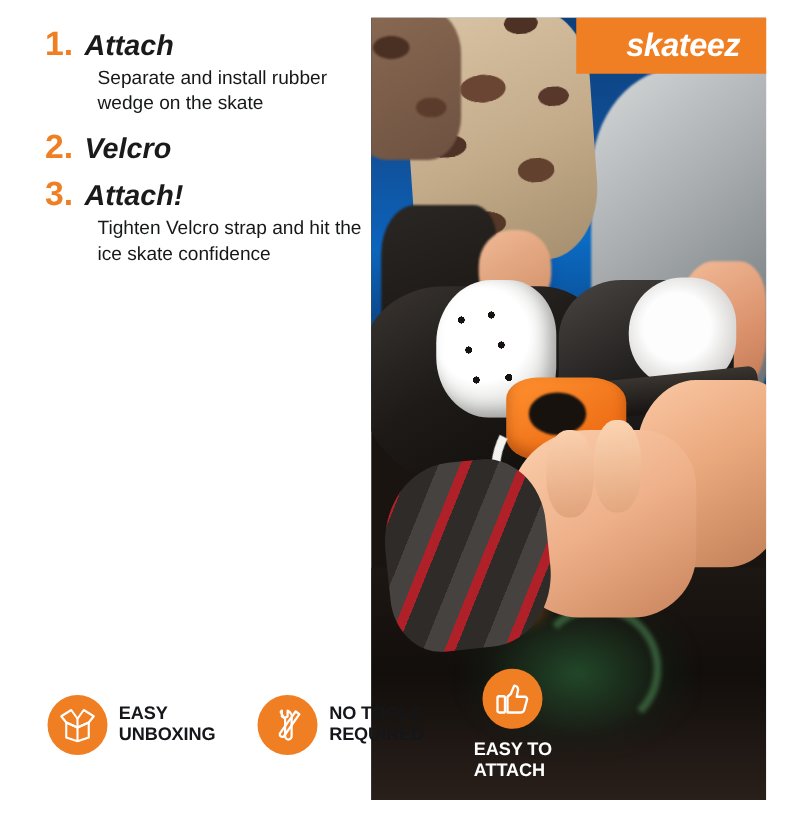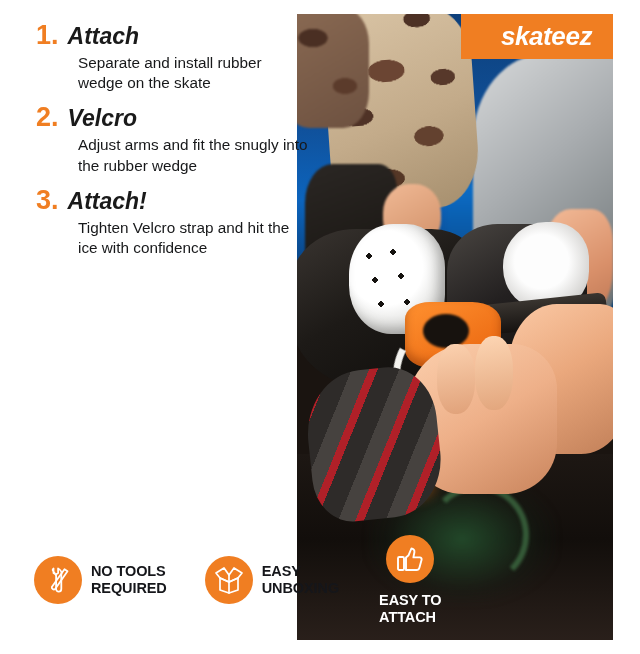--- a/index.html
+++ b/index.html
@@ -482,70 +482,68 @@
         </div>
         <div class="step-body">Separate and install
 rubber wedge on the skate</div>
       </div>
 
       <div class="step">
         <div class="step-head">
           <span class="step-num">2.</span>
           <span class="step-title">Velcro</span>
         </div>
-        <div class="step-body">Adjust arms and fit the snugly
-into the rubber wedge</div>
       </div>
 
       <div class="step">
         <div class="step-head">
           <span class="step-num">3.</span>
           <span class="step-title">Attach!</span>
         </div>
         <div class="step-body">Tighten Velcro strap and
-hit the ice with confidence</div>
+hit the ice skate confidence</div>
       </div>
 
     </div>
   </div>
 
   <div class="badges">
+
+    <div class="badge b1">
+      <div class="badge-circle">
+        <svg width="30" height="28" viewBox="0 0 30 28">
+          <g fill="none" stroke="#ffffff" stroke-width="1.7" stroke-linejoin="round" stroke-linecap="round">
+            <path d="M6,12 L6,24 L15,27 L24,24 L24,12"></path>
+            <path d="M15,16 L15,27"></path>
+            <path d="M6,12 L2,7 L10,2 L15,9 L20,2 L28,7 L24,12 L15,16 Z"></path>
+            <path d="M15,9 L15,16"></path>
+            <path d="M6,12 L15,16 L24,12"></path>
+          </g>
+        </svg>
+      </div>
+      <div class="badge-label">EASY
+UNBOXING</div>
+    </div>
 
     <div class="badge b2">
       <div class="badge-circle">
         <svg width="30" height="30" viewBox="0 0 30 30">
           <g fill="none" stroke="#ffffff" stroke-width="1.8" stroke-linejoin="round" stroke-linecap="round">
             <path d="M10.5,3.5 L10.5,8 L12.8,9.6 L15.1,8 L15.1,3.5
                      C17.8,4.8 19.2,7.8 18.3,10.6 L18.3,24
                      a2.6,2.6 0 0 1 -5.2,0 L13.1,10.6
                      C12.2,7.8 7.8,4.8 10.5,3.5 Z"></path>
             <path d="M21.5,4.2 L24.5,6.3 L12,24.2 a2.2,2.2 0 0 1 -3.2,-2.3 Z"></path>
           </g>
         </svg>
       </div>
       <div class="badge-label">NO TOOLS
 REQUIRED</div>
     </div>
 
-    <div class="badge b1">
-      <div class="badge-circle">
-        <svg width="30" height="28" viewBox="0 0 30 28">
-          <g fill="none" stroke="#ffffff" stroke-width="1.7" stroke-linejoin="round" stroke-linecap="round">
-            <path d="M6,12 L6,24 L15,27 L24,24 L24,12"></path>
-            <path d="M15,16 L15,27"></path>
-            <path d="M6,12 L2,7 L10,2 L15,9 L20,2 L28,7 L24,12 L15,16 Z"></path>
-            <path d="M15,9 L15,16"></path>
-            <path d="M6,12 L15,16 L24,12"></path>
-          </g>
-        </svg>
-      </div>
-      <div class="badge-label">EASY
-UNBOXING</div>
-    </div>
-
     <div class="badge b3">
       <div class="badge-circle">
         <svg width="30" height="30" viewBox="0 0 30 30">
           <g fill="none" stroke="#ffffff" stroke-width="1.9" stroke-linejoin="round" stroke-linecap="round">
             <rect x="3" y="13" width="6" height="13" rx="1.3"></rect>
             <path d="M11,26 L21.5,26 a3,3 0 0 0 2.9,-2.2 L26.6,15.8
                      a1.9,1.9 0 0 0 -1.8,-2.4 L18.4,13.4
                      L19.4,8.2 a3.1,3.1 0 0 0 -3,-3.7
                      L13.6,11.2 L11,13.4 Z"></path>
           </g>

